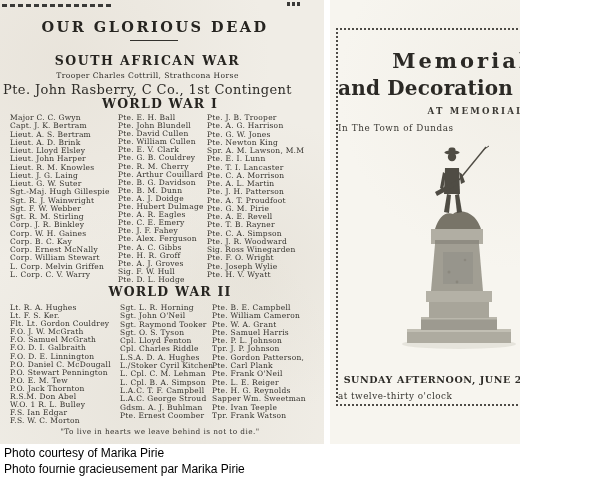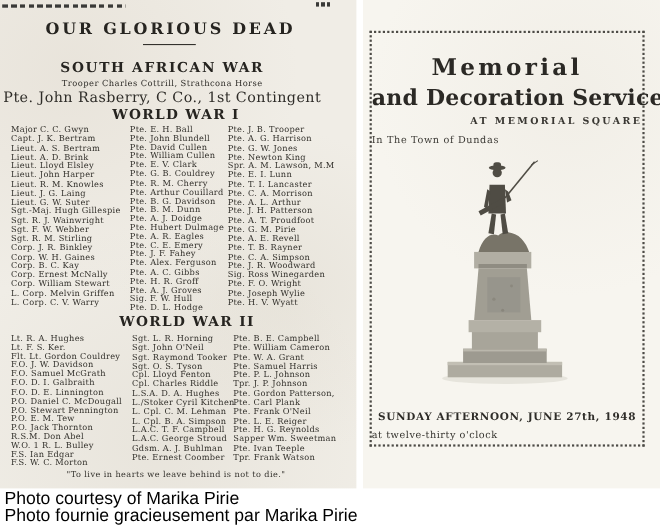--- a/index.html
+++ b/index.html
@@ -1,18 +1,18 @@
 <!DOCTYPE html>
 <html><head>
 <meta charset="utf-8">
 <style>
   * { margin: 0; padding: 0; box-sizing: border-box; }
   body { background: #ffffff; font-family: "DejaVu Serif", serif; }
   #stage {
-    position: relative; width: 600px; height: 480px;
+    position: relative; width: 520px; height: 480px;
     background: #ffffff; overflow: hidden;
   }
   
   .left-page {
     position: absolute; left: 0; top: 0; width: 324px; height: 444px;
     background:
       radial-gradient(circle at 20% 15%, rgba(210,200,185,.25), transparent 45%),
       radial-gradient(circle at 80% 60%, rgba(205,198,182,.22), transparent 40%),
       radial-gradient(circle at 45% 90%, rgba(200,193,178,.20), transparent 45%),
       #f0ede6;
@@ -99,21 +99,21 @@
     font-size: 9.5px; font-weight: bold; letter-spacing: .6px; color: #2e2c28;
     white-space: nowrap;
   }
   .rp-time {
     position: absolute; top: 361px; left: 0; width: 100%; text-align: left;
     font-size: 8.8px; letter-spacing: .5px; color: #34322d;
   }
   
   .credits {
     position: absolute; left: 4px; top: 446px;
-    font-family: "Liberation Sans", sans-serif; font-size: 16px; color: #000;
+    font-family: "Liberation Sans", sans-serif; font-size: 12px; color: #000;
     line-height: 15.5px;
   }
 </style>
 </head>
 <body>
 
 <div id="stage">
 
   <div class="left-page">
     <div class="artifact-a"></div>
@@ -174,40 +174,40 @@
       </div>
     <div class="name-col ww1-c3">
         <div>Pte. J. B. Trooper</div>
         <div>Pte. A. G. Harrison</div>
         <div>Pte. G. W. Jones</div>
         <div>Pte. Newton King</div>
         <div>Spr. A. M. Lawson, M.M</div>
         <div>Pte. E. I. Lunn</div>
         <div>Pte. T. I. Lancaster</div>
         <div>Pte. C. A. Morrison</div>
-        <div>Pte. A. L. Arthur</div>
+        <div>Pte. A. L. Martin</div>
         <div>Pte. J. H. Patterson</div>
         <div>Pte. A. T. Proudfoot</div>
         <div>Pte. G. M. Pirie</div>
         <div>Pte. A. E. Revell</div>
         <div>Pte. T. B. Rayner</div>
         <div>Pte. C. A. Simpson</div>
         <div>Pte. J. R. Woodward</div>
         <div>Sig. Ross Winegarden</div>
         <div>Pte. F. O. Wright</div>
         <div>Pte. Joseph Wylie</div>
         <div>Pte. H. V. Wyatt</div>
       </div>
 
     <div class="lp-ww2-head">WORLD WAR II</div>
     <div class="name-col ww2-c1">
         <div>Lt. R. A. Hughes</div>
         <div>Lt. F. S. Ker.</div>
         <div>Flt. Lt. Gordon Couldrey</div>
-        <div>F.O. J. W. Davidson</div>
+        <div>F.O. J. W. McGrath</div>
         <div>F.O. Samuel McGrath</div>
         <div>F.O. D. I. Galbraith</div>
         <div>F.O. D. E. Linnington</div>
         <div>P.O. Daniel C. McDougall</div>
         <div>P.O. Stewart Pennington</div>
         <div>P.O. E. M. Tew</div>
         <div>P.O. Jack Thornton</div>
         <div>R.S.M. Don Abel</div>
         <div>W.O. 1 R. L. Bulley</div>
         <div>F.S. Ian Edgar</div>

